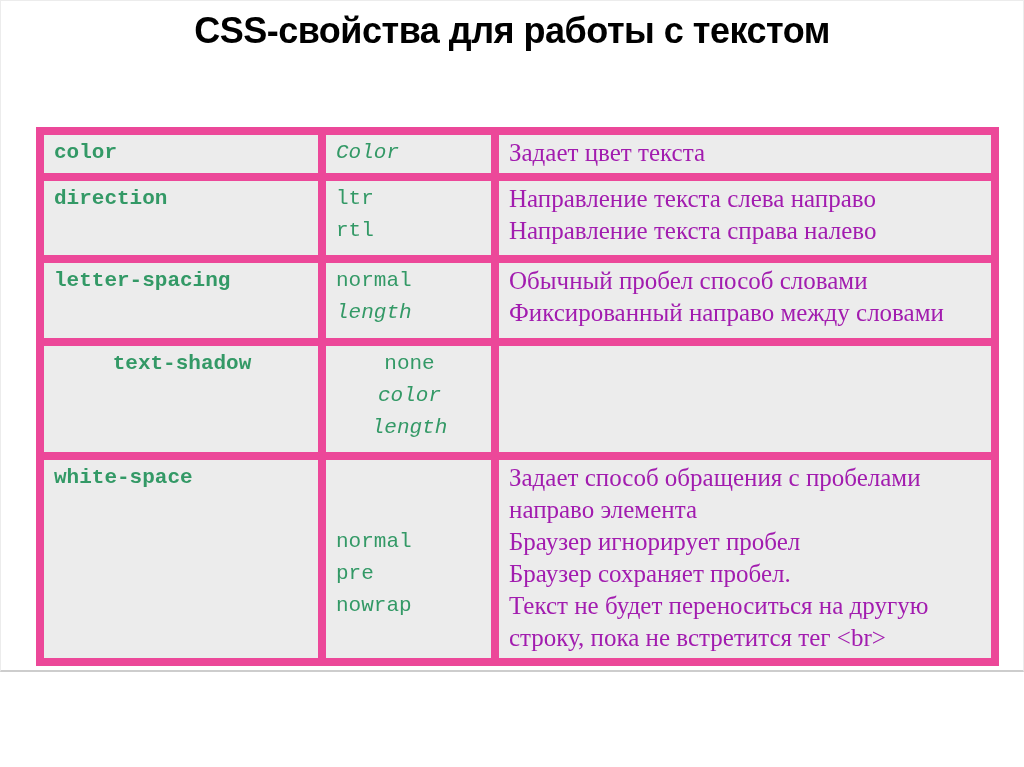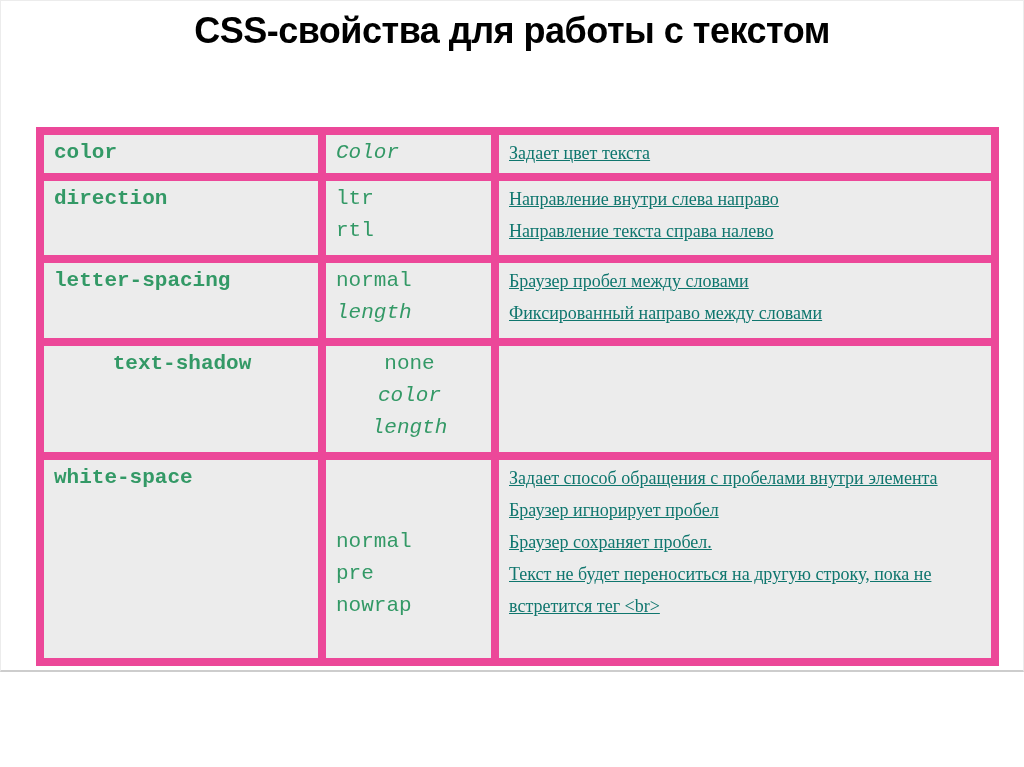--- a/index.html
+++ b/index.html
@@ -68,24 +68,23 @@
   .value-line {
     font-family: "Liberation Mono", monospace;
     font-size: 21px;
     color: #339966;
     line-height: 32px;
     white-space: nowrap;
   }
   .value-line.italic { font-style: italic; }
   .desc-line {
     font-family: "Liberation Serif", serif;
-    font-size: 18px;
-    color: #0f766e;
+    font-size: 25px;
+    color: #a21caf;
     line-height: 32px;
-    text-decoration: underline;
   }
   .page-number {
     position: absolute;
     top: 700px;
     right: 66px;
     font-size: 21px;
     color: #000000;
     font-family: "Liberation Sans", sans-serif;
   }
 </style>
@@ -115,34 +114,34 @@
         </tr>
         <tr>
           <td>
             <div class="prop">direction</div>
           </td>
           <td>
             <div class="value-line">ltr</div>
             <div class="value-line">rtl</div>
           </td>
           <td>
-            <div class="desc-line">Направление внутри слева направо</div>
+            <div class="desc-line">Направление текста слева направо</div>
             <div class="desc-line">Направление текста справа налево</div>
           </td>
         </tr>
         <tr>
           <td>
             <div class="prop">letter-spacing</div>
           </td>
           <td>
             <div class="value-line">normal</div>
             <div class="value-line italic">length</div>
           </td>
           <td>
-            <div class="desc-line">Браузер пробел между словами</div>
+            <div class="desc-line">Обычный пробел способ словами</div>
             <div class="desc-line">Фиксированный направо между словами</div>
           </td>
         </tr>
         <tr>
           <td>
             <div class="prop">text-shadow</div>
           </td>
           <td>
             <div class="value-line">none</div>
             <div class="value-line italic">color</div>
@@ -153,21 +152,21 @@
         <tr>
           <td>
             <div class="prop">white-space</div>
           </td>
           <td>
             <div class="value-line" style="margin-top: 64px;">normal</div>
             <div class="value-line">pre</div>
             <div class="value-line">nowrap</div>
           </td>
           <td>
-            <div class="desc-line">Задает способ обращения с пробелами внутри элемента</div>
+            <div class="desc-line">Задает способ обращения с пробелами направо элемента</div>
             <div class="desc-line">Браузер игнорирует пробел</div>
             <div class="desc-line">Браузер сохраняет пробел.</div>
             <div class="desc-line">Текст не будет переноситься на другую строку, пока не встретится тег &lt;br&gt;</div>
           </td>
         </tr>
       </tbody>
   </table>
 
   <div class="page-number">49</div>
 </div>

